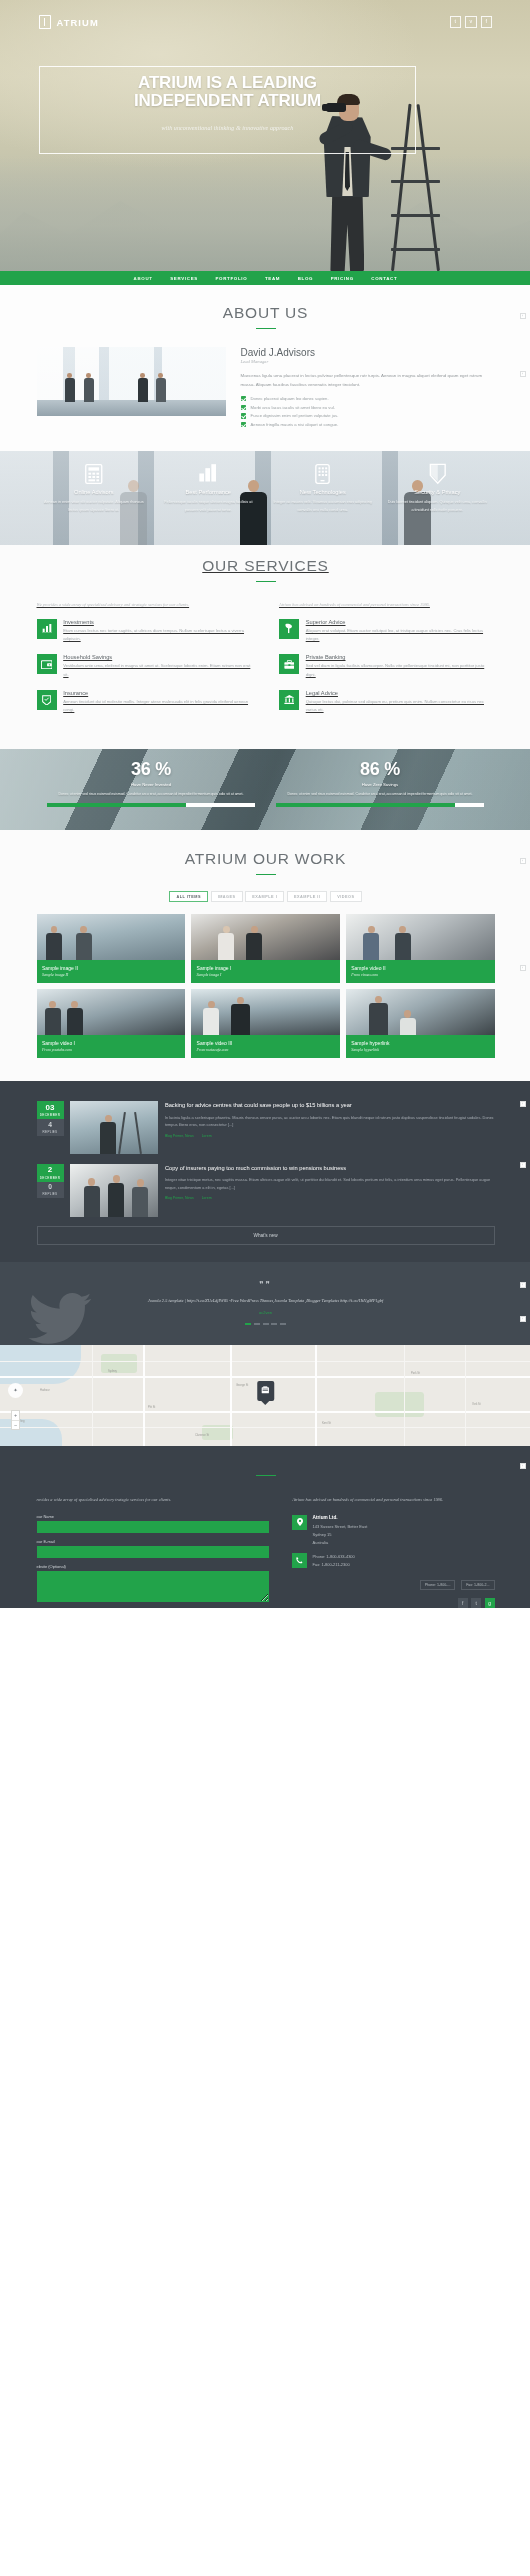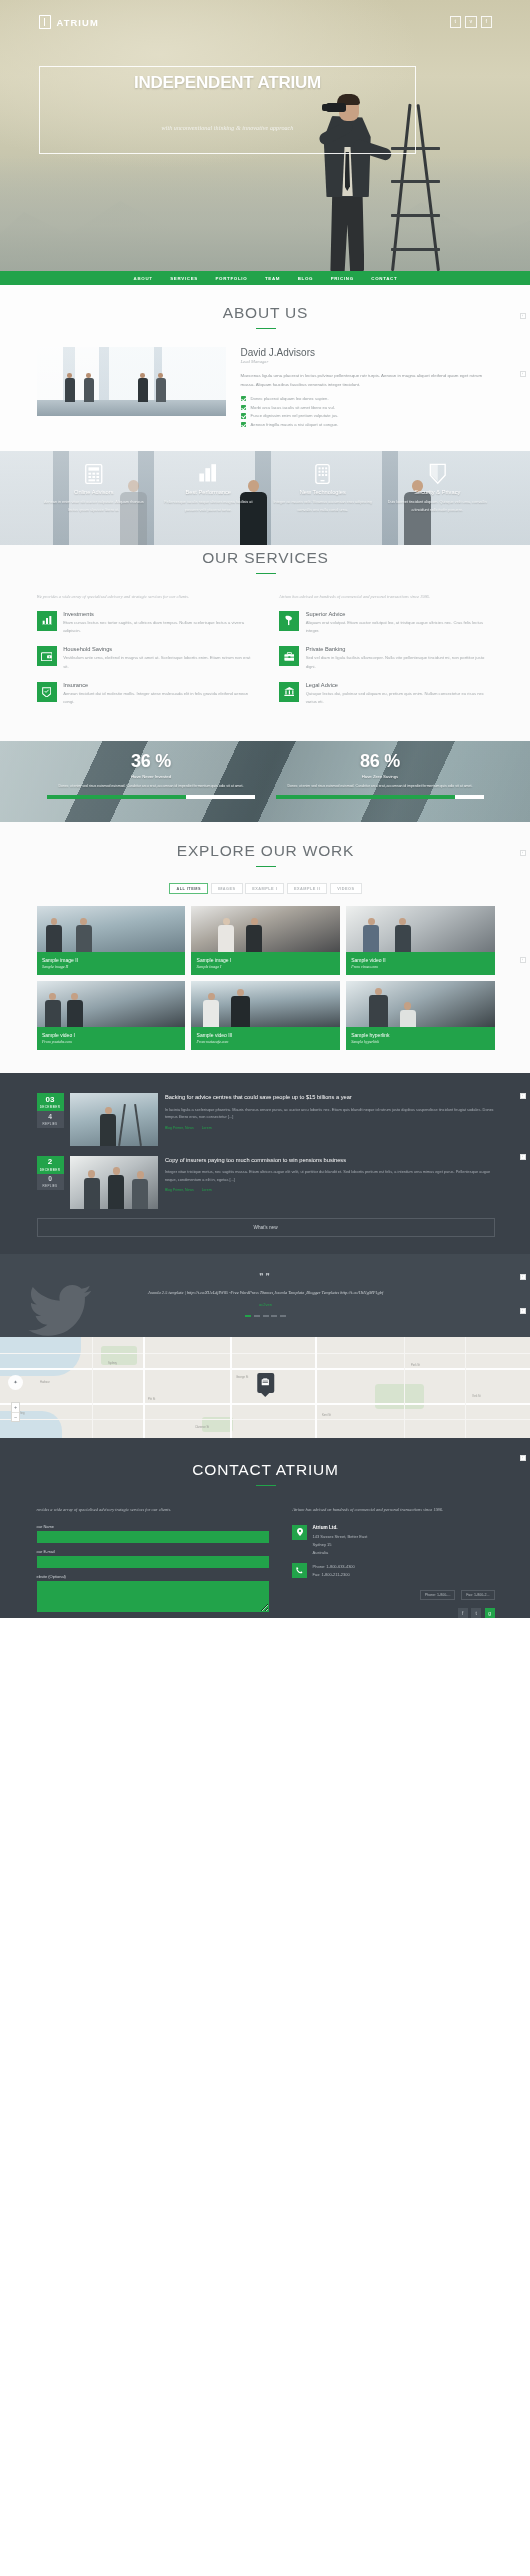--- a/index.html
+++ b/index.html
@@ -233,21 +233,21 @@
     padding-top:9.4px;
   }
   .feat-col { text-align:center; padding:0 6.7px; }
   .feat-ic { height:27px; display:flex; align-items:center; justify-content:center; }
   .feat-h { font-size:5.7px; color:#ffffff; margin-top:1.3px; font-weight:400;
             text-shadow:0 0.7px 1.3px rgba(0,0,0,.25); }
   .feat-p { font-size:3.8px; color:#f0f3f4; line-height:2.0; margin-top:4.7px;
             text-shadow:0 0.7px 1.3px rgba(0,0,0,.25); }
 
   
-  .services { background:#fbfbfb; padding:4px 0 23px; }
+  .services { background:#fbfbfb; padding:12px 0 23px;text-decoration:underline; }
   .svc-intro { display:flex; gap:27px; margin-top:17.5px; }
   .svc-intro p {
     flex:1; font-size:4.4px; color:#b6babd; font-style:italic; line-height:2.2;
     font-family:"Liberation Serif", serif;
   }
   .svc-cols { display:flex; gap:27px; margin-top:9.4px; }
   .svc-col { flex:1; }
   .svc-item { display:flex; gap:6.7px; margin-bottom:10.8px; }
   .svc-ic {
     width:20px; height:20px; flex:none; background:#22a34a;
@@ -473,20 +473,21 @@
       </div>
       <div class="hero-social">
         <a class="hsoc">t</a>
         <a class="hsoc">v</a>
         <a class="hsoc">f</a>
       </div>
     </div>
 
     <div class="hero-box"></div>
     <div class="hero-h1">
+      <div>ATRIUM IS A LEADING</div>
       <div>INDEPENDENT ATRIUM</div>
     </div>
     <div class="hero-sub">with unconventional thinking &amp; innovative approach</div>
   </div>
 
   <div class="nav">
     <a href="#">ABOUT</a>
     <a href="#">SERVICES</a>
     <a href="#">PORTFOLIO</a>
     <a href="#">TEAM</a>
@@ -741,21 +742,21 @@
         <div class="stat-bar">
             <i style="width:86%"></i>
           </div>
       </div>
     </div>
   </div>
 
   <div class="portfolio" style="position:relative">
     <div class="side-btn" style="top:28px">›</div>
     <div class="side-btn" style="top:135px">‹</div>
-    <div class="sec-title">EXPLORE OUR WORK</div>
+    <div class="sec-title">ATRIUM OUR WORK</div>
     <div class="sec-rule"></div>
     <div class="container">
       <div class="filters">
         <div class="filter active">ALL ITEMS</div>
         <div class="filter">IMAGES</div>
         <div class="filter">EXAMPLE I</div>
         <div class="filter">EXAMPLE II</div>
         <div class="filter">VIDEOS</div>
       </div>
       <div class="pf-grid">
@@ -988,21 +989,20 @@
     </div>
     <div class="map-ctrl">✦</div>
     <div class="map-zoom">
       <div>+</div>
       <div>−</div>
     </div>
   </div>
 
   <div class="contact" style="position:relative">
     <div class="side-btn" style="top:17.5px">›</div>
-    <div class="sec-title">CONTACT ATRIUM</div>
     <div class="sec-rule"></div>
     <div class="container">
       <div class="contact-row">
         <div class="contact-left">
           <div class="c-lead">rovides a wide array of specialised advisory trategic services for our clients.</div>
           <div class="c-form">
             <label class="c-label">our Name</label>
             <input class="c-input" type="text" placeholder="" style="">
             <label class="c-label">our E-mail</label>
             <input class="c-input" type="text" placeholder="" style="">

